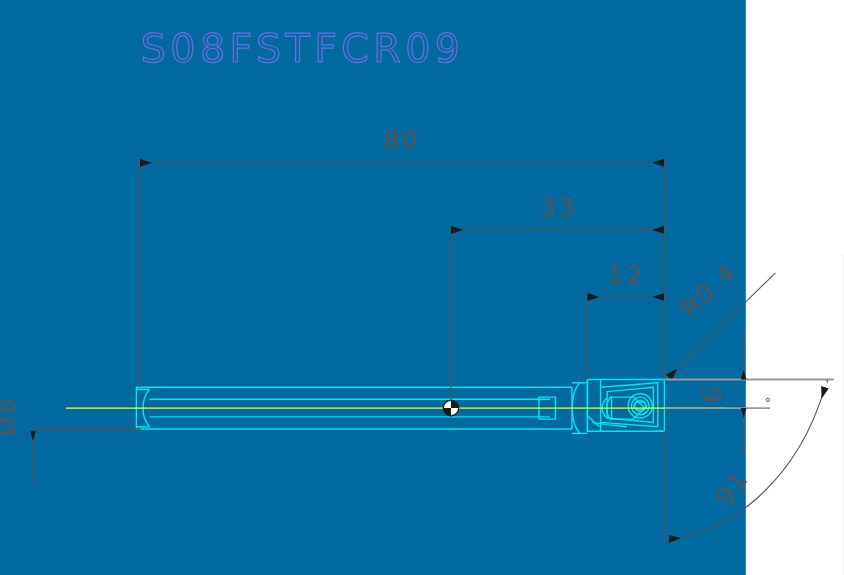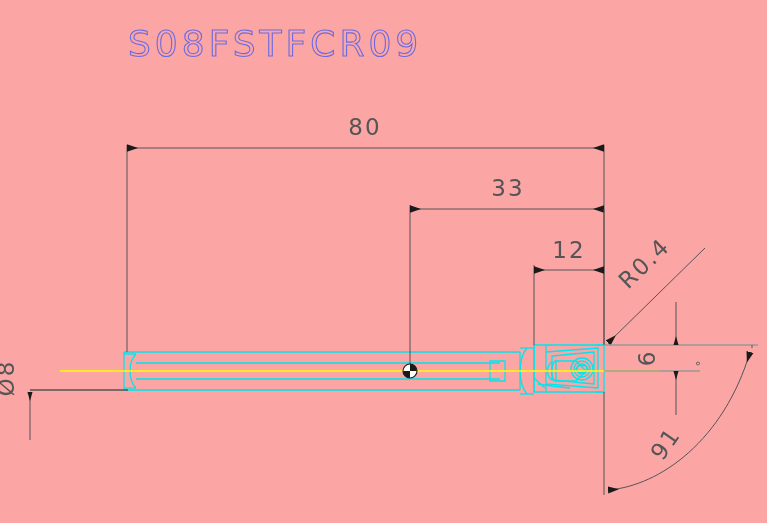--- a/index.html
+++ b/index.html
@@ -8,23 +8,23 @@
     background: #ffffff;
   }
   body {
     width: 767px;
     height: 523px;
     overflow: hidden;
     font-family: "DejaVu Sans", sans-serif;
   }
   #drawing-root {
     position: relative;
-    width: 767px;
+    width: 678px;
     height: 523px;
-    background: #fca5a5;
+    background: #0369a1;
   }
   #cad-svg {
     position: absolute;
     top: 0;
     left: 0;
     width: 767px;
     height: 523px;
   }
   .dim-text {
     font-family: "DejaVu Sans", sans-serif;

